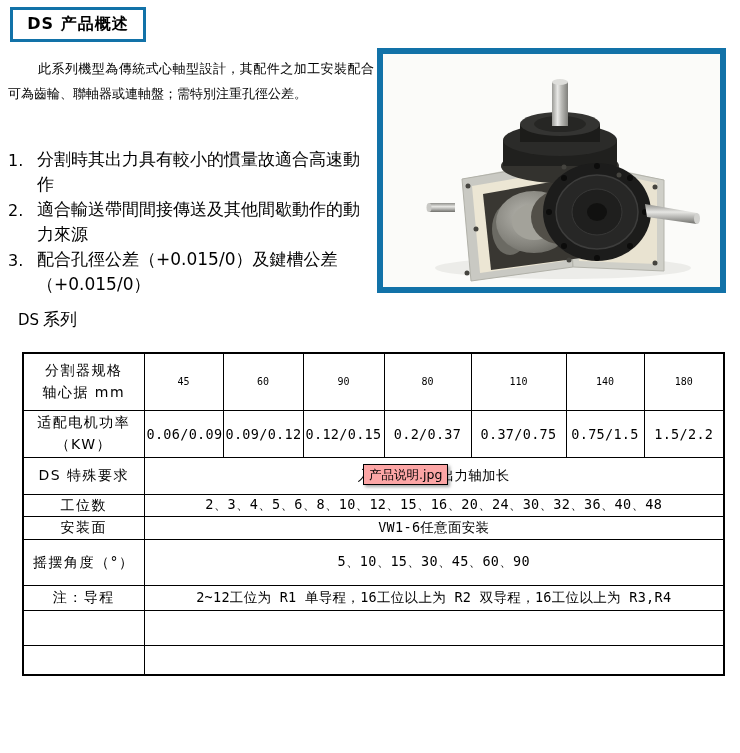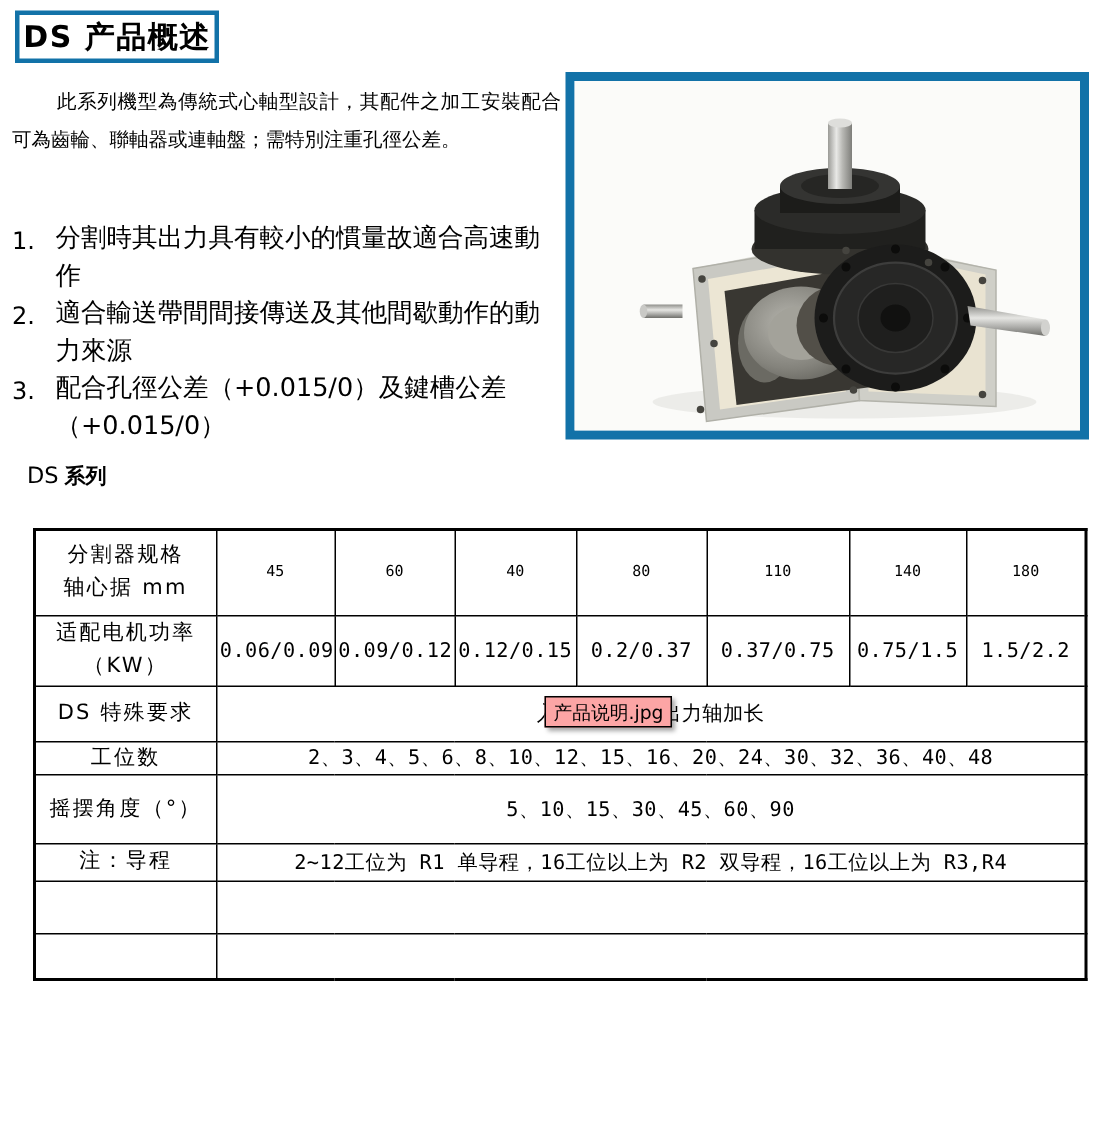--- a/index.html
+++ b/index.html
@@ -4,41 +4,41 @@
 <style>
   html,body{margin:0;padding:0;background:#fff;}
   .page{
     position:relative;width:740px;height:753px;background:#ffffff;
     font-family:"DejaVu Sans",sans-serif;color:#000;overflow:hidden;
   }
   
   .title-box{
     position:absolute;left:10px;top:7px;width:130px;height:29px;
     border:3px solid #1272A8;display:flex;align-items:center;justify-content:center;
-    font-size:20px;font-weight:bold;letter-spacing:1px;background:#fff;
+    font-size:16px;font-weight:bold;letter-spacing:1px;background:#fff;
   }
   
   .intro{
     position:absolute;left:8px;top:57px;width:366px;
     font-size:13px;line-height:24.5px;text-indent:30px;text-align:justify;
   }
   
   .features{position:absolute;left:8px;top:147px;width:368px;}
   .feature{display:flex;align-items:flex-start;}
   .feature .num{width:29px;font-size:16px;line-height:25px;padding-top:1px;}
   .feature .ftext{width:332px;font-size:17px;line-height:25px;}
   
   .photo-frame{
     position:absolute;left:377px;top:48px;width:349px;height:245px;
     border:6px solid #1272A8;box-sizing:border-box;background:#fbfbf9;
   }
   .photo-frame svg{display:block;}
   
   .series{position:absolute;left:18px;top:308px;font-size:15px;}
-  .series .suffix{font-weight:bold;font-size:14px;margin-left:4px;}
+  .series .suffix{font-weight:normal;font-size:17px;margin-left:4px;}
   
   .spec-table{
     position:absolute;left:22px;top:352px;width:701px;
     border-collapse:collapse;border:2px solid #000;table-layout:fixed;
   }
   .spec-table td,.spec-table th{
     border:1px solid #000;padding:0 2px;text-align:center;vertical-align:middle;
     font-weight:normal;overflow:hidden;
   }
   .t-label{font-size:14px;letter-spacing:1.5px;line-height:1.55;}
@@ -183,21 +183,21 @@
         <col style="width:80px">
     </colgroup>
     <tbody>
       <tr class="rh-header">
         <th class="t-label">
           <div>分割器规格</div>
           <div>轴心据 mm</div>
         </th>
         <th class="t-size">45</th>
         <th class="t-size">60</th>
-        <th class="t-size">40</th>
+        <th class="t-size">90</th>
         <th class="t-size">80</th>
         <th class="t-size">110</th>
         <th class="t-size">140</th>
         <th class="t-size">180</th>
       </tr>
       <tr class="rh-power">
         <td class="t-label">
           <div>适配电机功率</div>
           <div>（KW）</div>
         </td>
@@ -210,20 +210,24 @@
         <td class="t-val">1.5/2.2</td>
       </tr>
       <tr class="rh-special">
         <td class="t-label">DS 特殊要求</td>
         <td class="t-val" colspan="7">入力轴加长、出力轴加长</td>
       </tr>
       <tr class="rh-slim">
         <td class="t-label">工位数</td>
         <td class="t-val" colspan="7">2、3、4、5、6、8、10、12、15、16、20、24、30、32、36、40、48</td>
       </tr>
+      <tr class="rh-slim">
+        <td class="t-label">安装面</td>
+        <td class="t-val" colspan="7">VW1-6任意面安装</td>
+      </tr>
       <tr class="rh-swing">
         <td class="t-label">摇摆角度（°）</td>
         <td class="t-val" colspan="7">5、10、15、30、45、60、90</td>
       </tr>
       <tr class="rh-note">
         <td class="t-label">注：导程</td>
         <td class="t-val" colspan="7">2~12工位为 R1 单导程，16工位以上为 R2 双导程，16工位以上为 R3,R4</td>
       </tr>
       <tr class="rh-empty1">
         <td class="t-label"></td>

